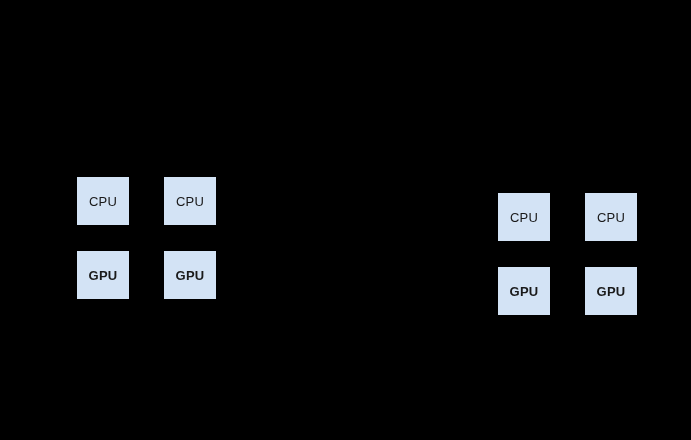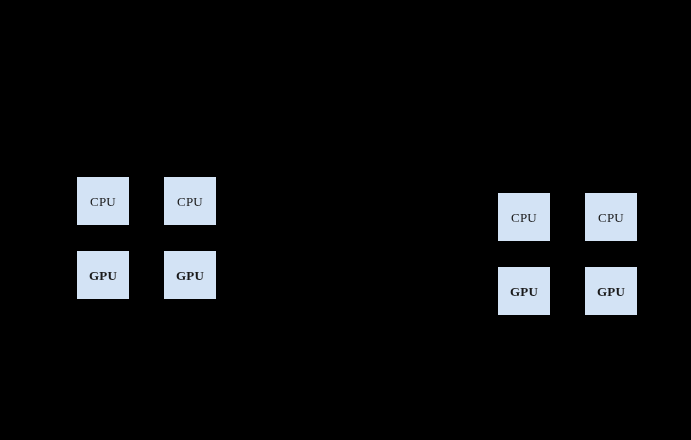--- a/index.html
+++ b/index.html
@@ -7,21 +7,21 @@
     margin: 0;
     padding: 0;
     background: #000000;
   }
   #canvas {
     position: relative;
     width: 691px;
     height: 440px;
     background: #000000;
     overflow: hidden;
-    font-family: Liberation Serif, serif;
+    font-family: Liberation Sans, sans-serif;
   }
   .node-group {
     position: absolute;
   }
   .node-box {
     position: absolute;
     display: flex;
     align-items: center;
     justify-content: center;
     box-sizing: border-box;

